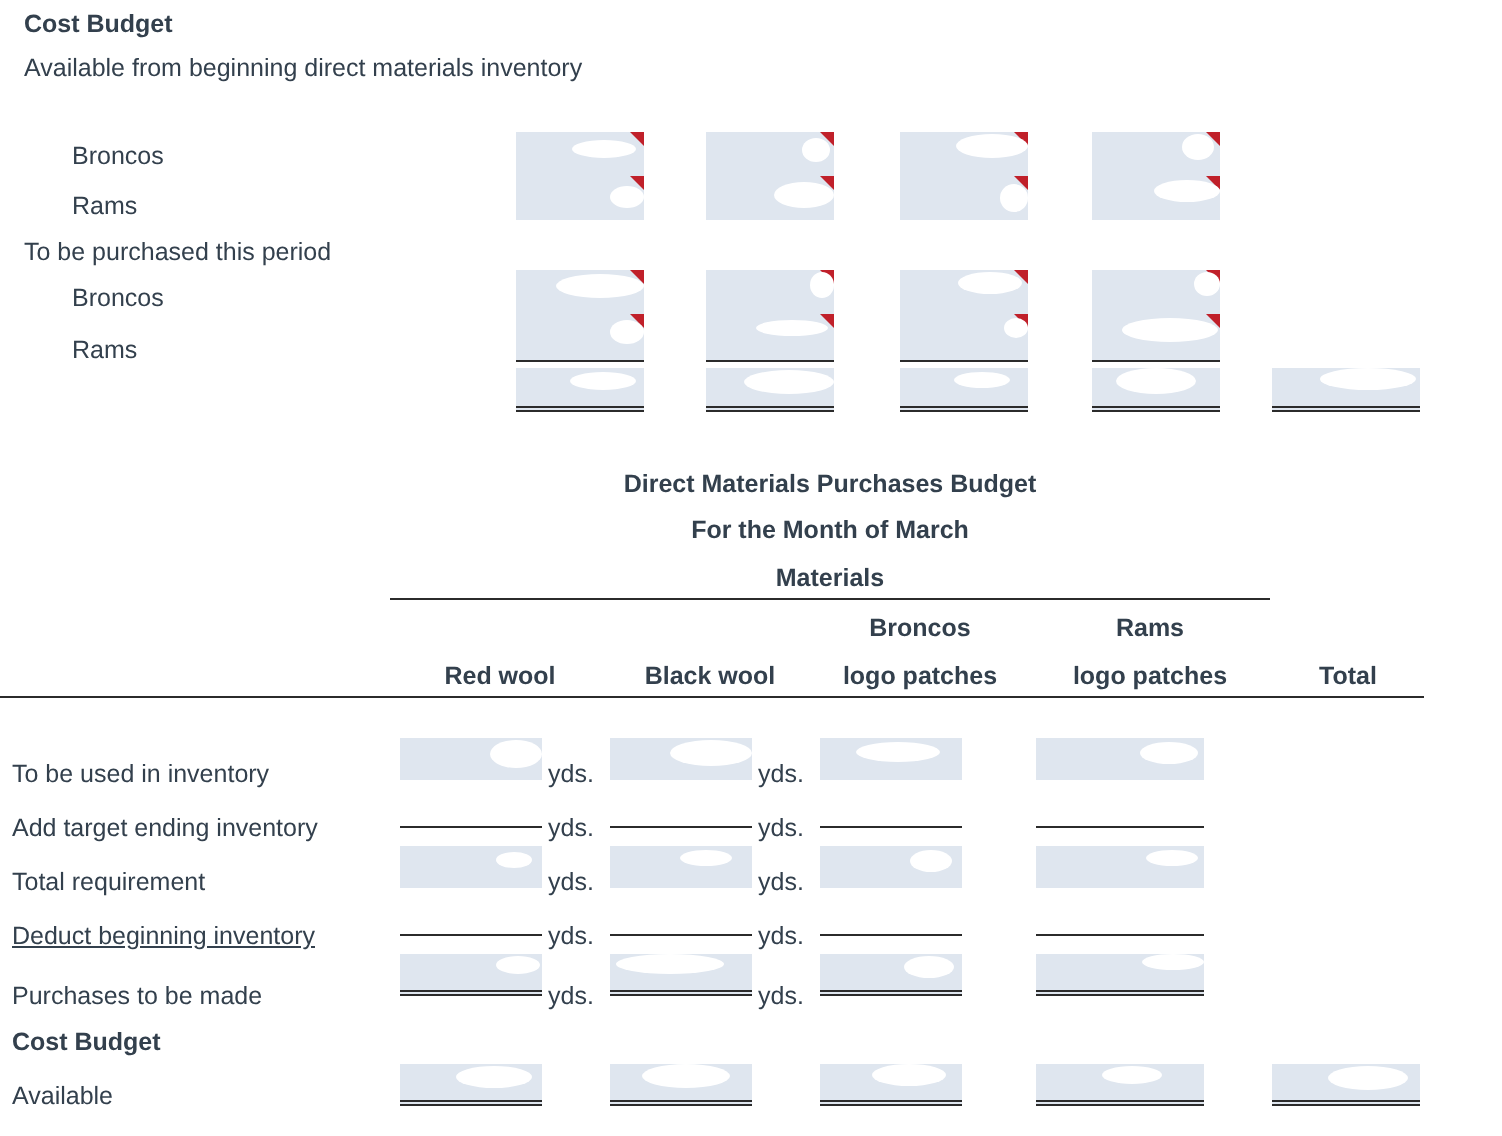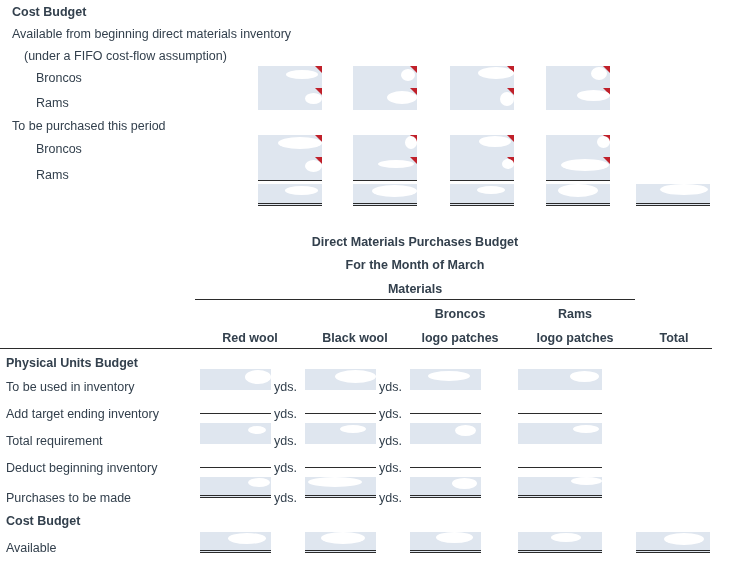--- a/index.html
+++ b/index.html
@@ -89,21 +89,20 @@
 </style>
 </head>
 <body>
 
 <div id="root">
 
   <div class="lbl bold" style="left:12px; top:5px;">Cost Budget</div>
 
   <div class="lbl" style="left:12px; top:27px;">Available from beginning direct materials inventory</div>
 
-  <div class="lbl" style="left:24px; top:49px;">(under a FIFO cost-flow assumption)</div>
 
   <div class="lbl" style="left:36px; top:71px;">Broncos</div>
 
   <div class="lbl" style="left:36px; top:96px;">Rams</div>
 
   <div class="lbl" style="left:12px; top:119px;">To be purchased this period</div>
 
   <div class="lbl" style="left:36px; top:142px;">Broncos</div>
 
   <div class="lbl" style="left:36px; top:168px;">Rams</div>
@@ -209,21 +208,20 @@
   <div class="ctr" style="left:525px; top:307px; width:100px;">Rams</div>
 
   <div class="ctr" style="left:200px; top:331px; width:100px;">Red wool</div>
   <div class="ctr" style="left:305px; top:331px; width:100px;">Black wool</div>
   <div class="ctr" style="left:410px; top:331px; width:100px;">logo patches</div>
   <div class="ctr" style="left:525px; top:331px; width:100px;">logo patches</div>
   <div class="ctr" style="left:630px; top:331px; width:88px;">Total</div>
 
   <div class="rule" style="left:0px; top:348px; width:712px;"></div>
 
-  <div class="lbl bold" style="left:6px; top:356px;">Physical Units Budget</div>
 
   <div class="lbl" style="left:6px; top:380px;">To be used in inventory</div>
   <input class="cell" style="left: 200px; top: 369px; width: 71px; height: 21px;" value="">
   <div class="blob" style="left:245px; top:370px; width:26px; height:14px;"></div>
   <div class="yds" style="left:274px; top:380px;">yds.</div>
 
   <input class="cell" style="left: 305px; top: 369px; width: 71px; height: 21px;" value="">
   <div class="blob" style="left:335px; top:370px; width:41px; height:13px;"></div>
   <div class="yds" style="left:379px; top:380px;">yds.</div>
 
@@ -256,21 +254,21 @@
   <input class="cell" style="left: 305px; top: 423px; width: 71px; height: 21px;" value="">
   <div class="blob" style="left:340px; top:425px; width:26px; height:8px;"></div>
   <div class="yds" style="left:379px; top:434px;">yds.</div>
 
   <input class="cell" style="left: 410px; top: 423px; width: 71px; height: 21px;" value="">
   <div class="blob" style="left:455px; top:425px; width:21px; height:11px;"></div>
 
   <input class="cell" style="left: 518px; top: 423px; width: 84px; height: 21px;" value="">
   <div class="blob" style="left:573px; top:425px; width:26px; height:8px;"></div>
 
-  <div class="lbl" style="left:6px; top:461px;">Deduct beginning inventory</div>
+  <div class="lbl" style="left:6px; top:461px;text-decoration:underline;">Deduct beginning inventory</div>
   <input class="cell plain bb" style="left: 200px; top: 447px; width: 71px; height: 21px;" value="">
   <div class="blob" style="left:254px; top:448px; width:16px; height:10px;"></div>
   <div class="yds" style="left:274px; top:461px;">yds.</div>
 
   <input class="cell plain bb" style="left: 305px; top: 447px; width: 71px; height: 21px;" value="">
   <div class="blob" style="left:356px; top:448px; width:20px; height:10px;"></div>
   <div class="yds" style="left:379px; top:461px;">yds.</div>
 
   <input class="cell plain bb" style="left: 410px; top: 447px; width: 71px; height: 21px;" value="">
   <div class="blob" style="left:459px; top:449px; width:21px; height:10px;"></div>

